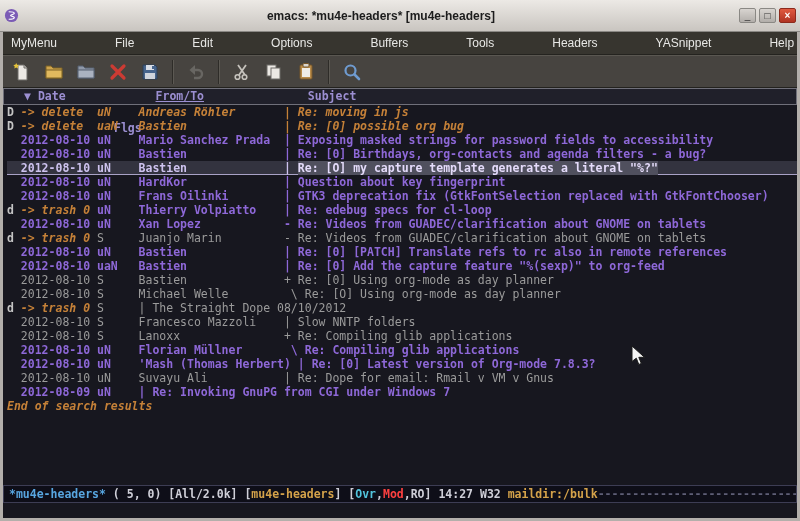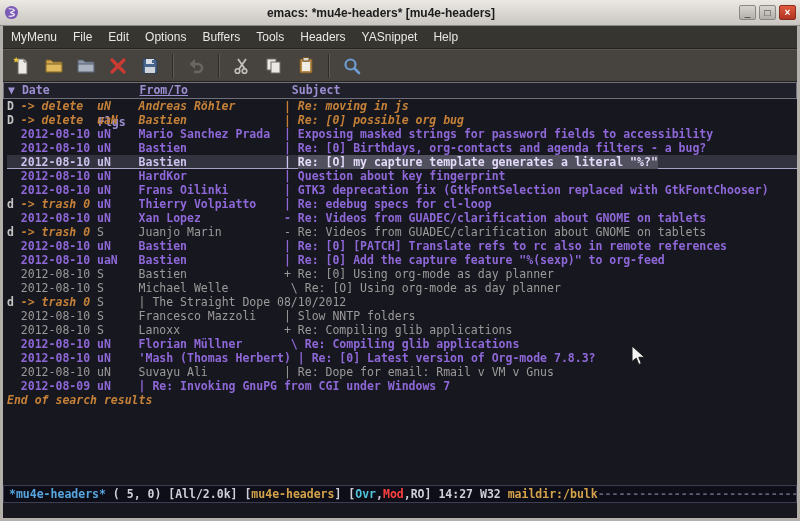--- a/index.html
+++ b/index.html
@@ -11,44 +11,44 @@
     --cur-fg:#cdc2ee;
     --cur-subj-bg:#50505e;
     --hl-fg:#9c8fd2;
   }
   *{box-sizing:border-box;}
   html,body{margin:0;padding:0;}
   body{width:800px;height:521px;overflow:hidden;background:#000;font-family:"Liberation Sans",sans-serif;}
   .window{position:relative;width:800px;height:521px;display:flex;flex-direction:column;}
 
   
-  .titlebar{height:26px;flex:none;display:flex;align-items:center;background:linear-gradient(#ece9e5,#c9c5c0);border-bottom:1px solid #8a8884;padding:0 4px;}
+  .titlebar{height:32px;flex:none;display:flex;align-items:center;background:linear-gradient(#ece9e5,#c9c5c0);border-bottom:1px solid #8a8884;padding:0 4px;}
   .win-icon{width:15px;height:15px;flex:none;margin-right:4px;}
   .win-title{flex:1;text-align:center;font-size:12px;font-weight:bold;color:#1c1c1c;white-space:nowrap;overflow:hidden;}
   .win-controls{display:flex;gap:3px;flex:none;}
   .wc{width:17px;height:15px;font-size:10px;line-height:14px;text-align:center;border:1px solid #8a8884;border-radius:2px;background:linear-gradient(#d8d4d0,#b2aeaa);color:#333;cursor:default;}
   .wc.close{background:linear-gradient(#e05a40,#b03322);color:#fff;border-color:#8c2a1c;font-weight:bold;}
 
   
   .app{flex:1;min-height:0;display:flex;flex-direction:column;border:3px solid #b3afab;border-top:none;background:var(--buf-bg);}
 
   
-  .menubar{height:23px;flex:none;display:flex;align-items:center;background:#37352f;border-bottom:1px solid #24231f;color:#e8e8e6;font-size:12px;}
+  .menubar{height:23px;flex:none;display:flex;align-items:center;background:#37352f;border-bottom:1px solid #24231f;color:#e8e8e6;font-size:12px;gap:42px;}
   .menu-item{padding:0 8px;line-height:23px;white-space:nowrap;}
 
   
   .toolbar{height:33px;flex:none;display:flex;align-items:center;background:#474440;border-top:1px solid #5a5751;border-bottom:1px solid #23221e;padding:0 4px;gap:2px;}
   .tb-btn{width:30px;height:27px;display:flex;align-items:center;justify-content:center;border-radius:3px;}
   .tb-btn svg{width:20px;height:20px;}
   .tb-btn.disabled{opacity:.5;}
   .tb-sep{width:2px;height:24px;margin:0 5px;border-left:1px solid #2e2c28;border-right:1px solid #5c5953;}
 
   
   .buffer{flex:1;min-height:0;display:flex;flex-direction:column;background:var(--buf-bg);font-family:"DejaVu Sans Mono",monospace;font-size:11.5px;overflow:hidden;}
-  .header-line{flex:none;height:17px;line-height:15px;background:#20202a;border:1px solid #70707a;color:var(--hl-fg);font-weight:bold;white-space:pre;display:flex;padding-left:4px;}
+  .header-line{flex:none;height:17px;line-height:15px;background:#20202a;border:1px solid #70707a;color:var(--hl-fg);font-weight:bold;white-space:pre;display:flex;padding-left:20px;}
   .hl-c1{width:13ch;flex:none;}
   .hl-c2{width:6ch;flex:none;margin-top:32px;}
   .hl-c3{width:22ch;flex:none;text-decoration:underline;}
 
   .mlist{flex:none;padding-left:4px;}
   .row{display:flex;height:14px;line-height:14px;white-space:pre;}
   .c-mark{width:2ch;flex:none;color:#c4c4c4;font-style:normal;font-weight:bold;}
   .c-date{width:11ch;flex:none;}
   .c-flags{width:6ch;flex:none;}
   .c-from{min-width:21ch;flex:none;padding-right:1ch;}

